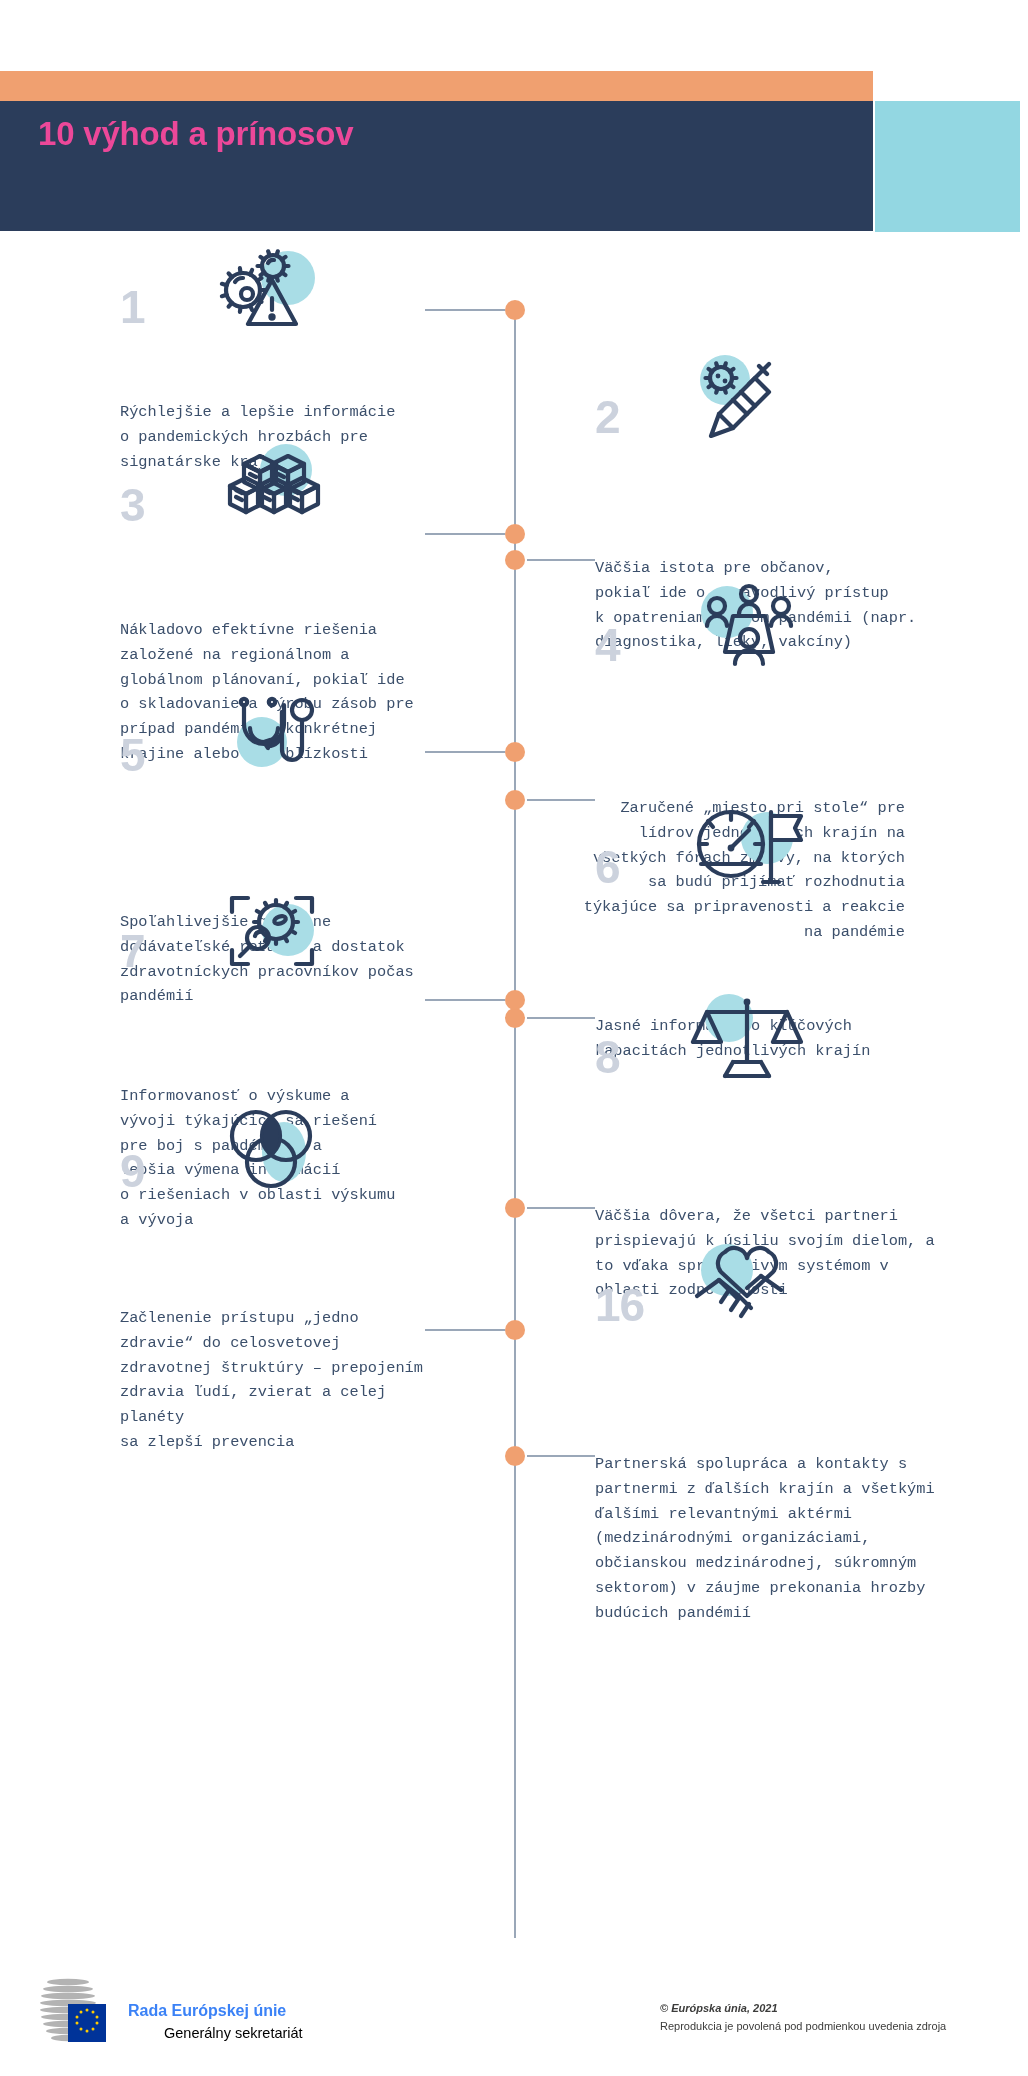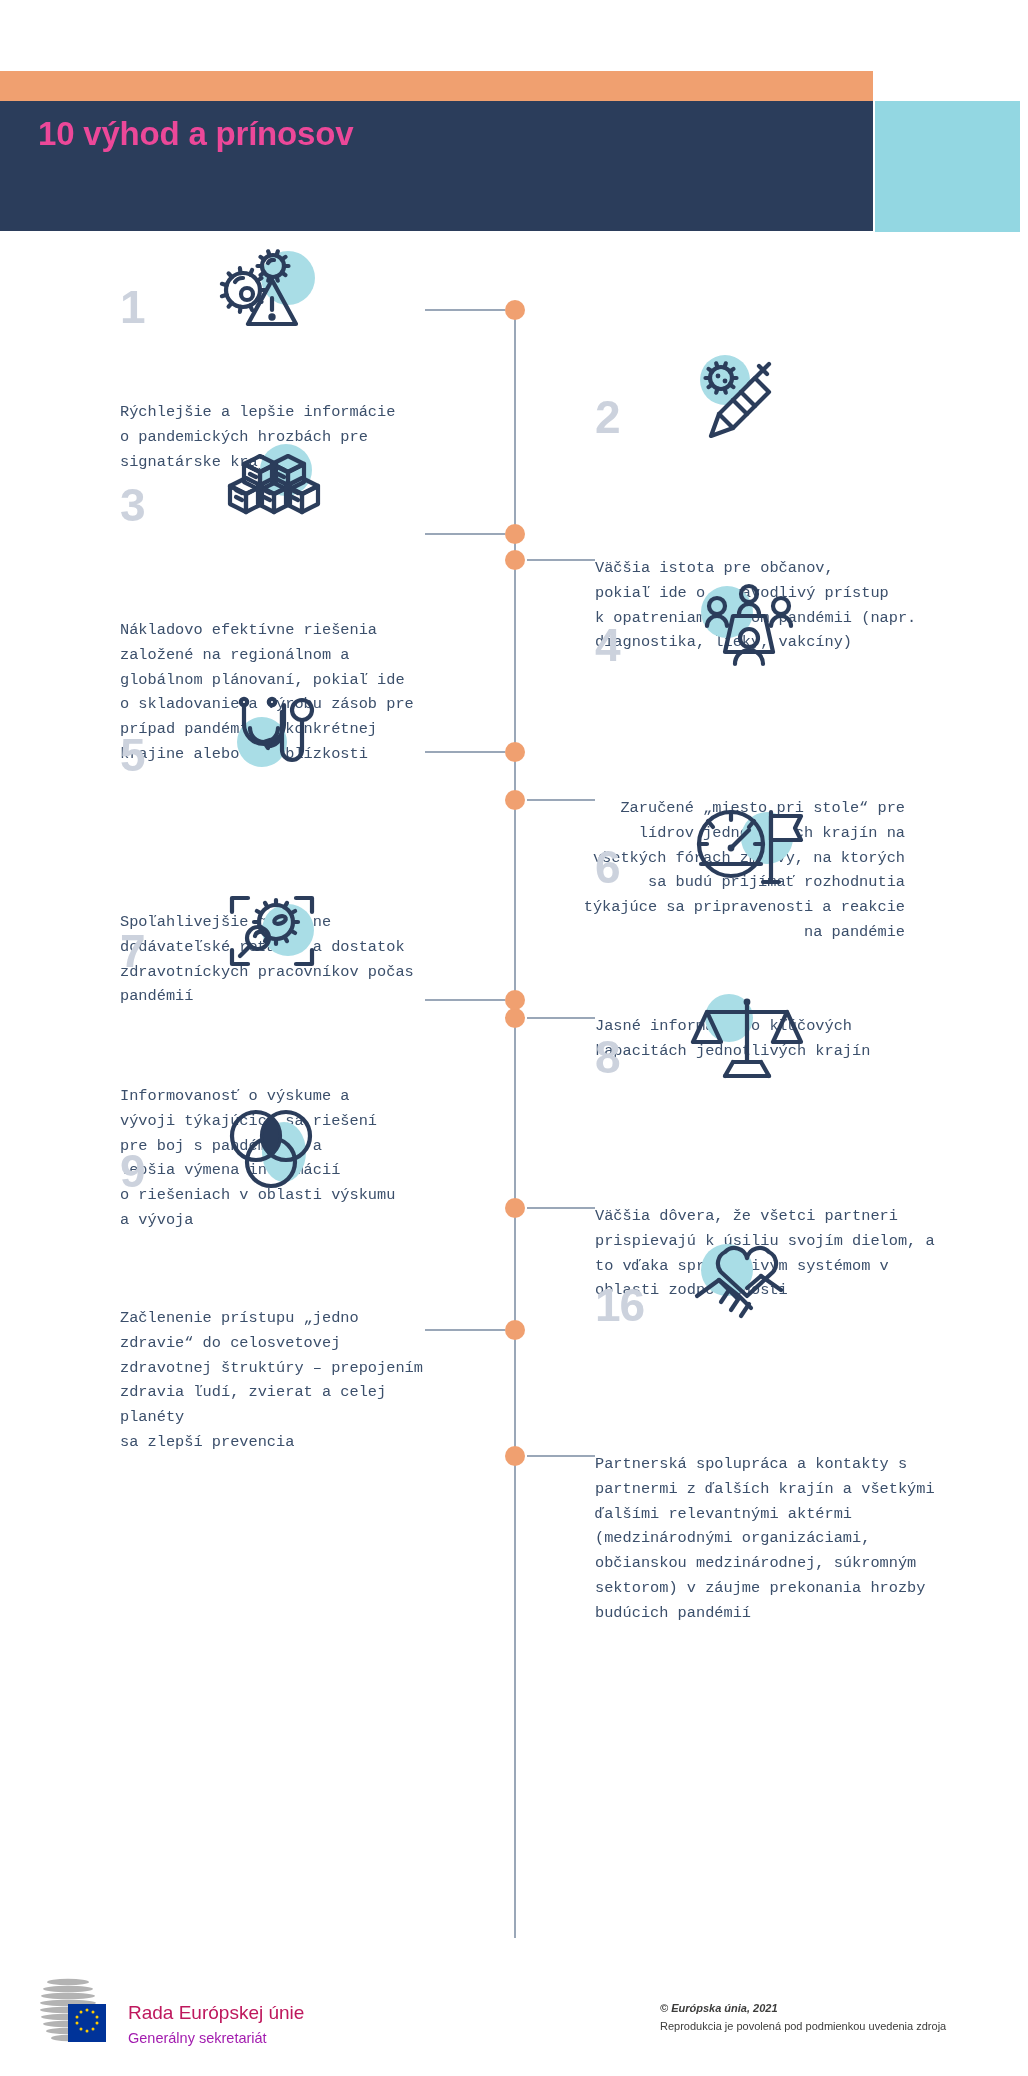--- a/index.html
+++ b/index.html
@@ -46,22 +46,22 @@
   .item-num.wide { letter-spacing: -1px; }
   .item-icon { position: absolute; left: 90px; bottom: -2px; width: 120px; height: 92px; }
   .item-icon svg { width: 100%; height: 100%; overflow: visible; }
 
   .item-text {
     font-size: 15.3px; line-height: 1.62; color: #3b4f6b;
     white-space: pre-line; margin-top: 6px; font-family: Liberation Mono, monospace;
   }
   #footer-logo { position: absolute; left: 38px; top: 1972px; width: 320px; height: 80px; }
   #footer-logo-text { position: absolute; left: 128px; top: 1999px; color: #333; }
-  #footer-logo-text .l1 { font-size: 19px; font-weight: normal; color: #be185d; line-height: 1.5; }
-  #footer-logo-text .l2 { font-size: 14.5px; color: #a21caf; line-height: 1.5; }
+  #footer-logo-text .l1 { font-size: 16px; font-weight: bold; color: #3b82f6; line-height: 1.5; }
+  #footer-logo-text .l2 { font-size: 14.5px; color: #000000; line-height: 1.5; margin-left: 36px; }
   #footer-copy {
     position: absolute; left: 660px; top: 2000px; width: 340px;
     font-size: 11px; color: #3c3c3b; line-height: 1.62;
   }
   #footer-copy .c1 { font-weight: bold; font-style: italic; }
 </style>
 </head>
 <body>
 
 <div id="header-band"></div>

